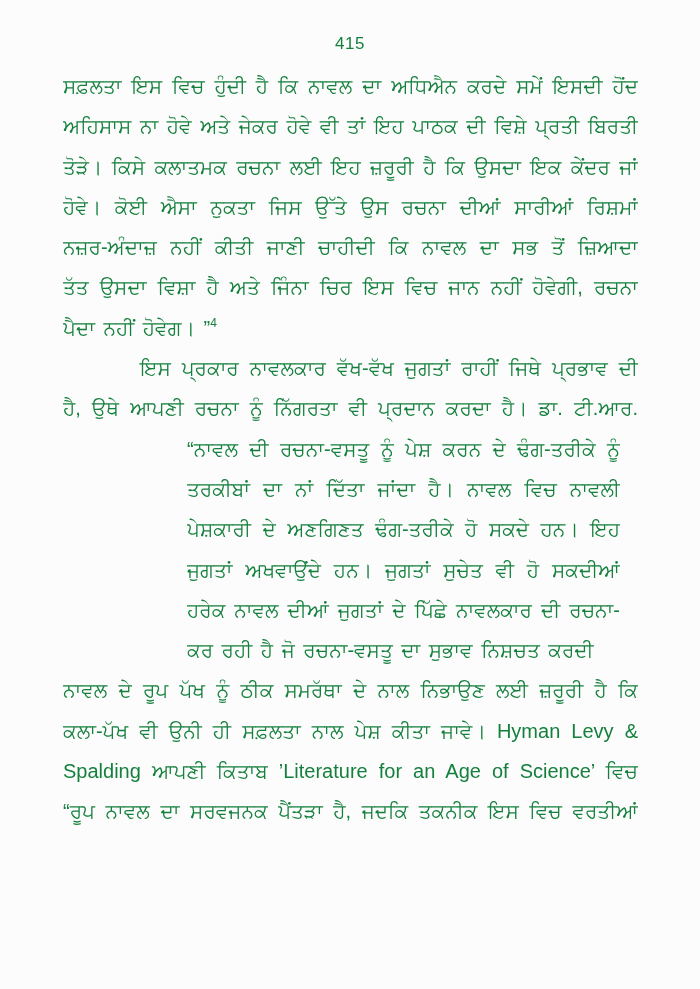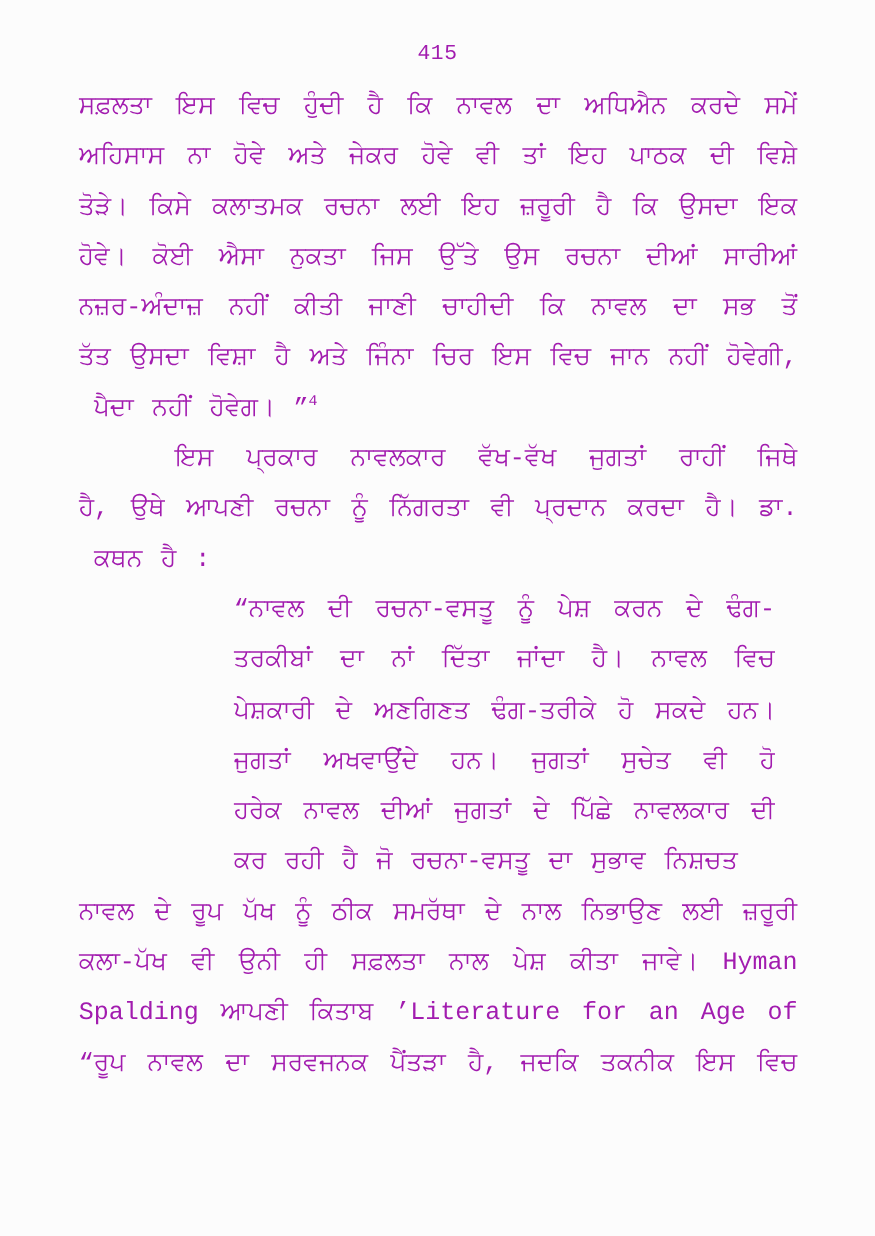--- a/index.html
+++ b/index.html
@@ -2,22 +2,22 @@
 <html><head>
 <meta charset="utf-8">
 <style>
   html, body { margin: 0; padding: 0; background: #e9e9e9; }
   .page {
     position: relative;
     width: 700px;
     height: 989px;
     margin: 0 auto;
     background: #fcfcfc;
-    color: #a21caf;
-    font-family: Liberation Mono, monospace;
+    color: #15803d;
+    font-family: Liberation Sans, sans-serif;
     overflow: hidden;
   }
   .page-number {
     position: absolute;
     top: 34px;
     left: 0;
     width: 100%;
     text-align: center;
     font-size: 17px;
     letter-spacing: 0.5px;
@@ -33,21 +33,20 @@
     line-height: 40.3px;
     height: 40.3px;
     overflow: hidden;
     word-spacing: 3px;
     text-align: justify;
     text-align-last: justify;
   }
   .line.align-left {
     text-align: left;
     text-align-last: left;
-    margin-left: 12px;
   }
   .line.first-indent { text-indent: 77px; }
   .line.quote {
     margin-left: 124px;
     width: 433px;
   }
   .line sup {
     font-size: 12px;
     line-height: 0;
     vertical-align: super;
@@ -61,21 +60,20 @@
   <div class="text-block">
       <div class="line">ਸਫ਼ਲਤਾ ਇਸ ਵਿਚ ਹੁੰਦੀ ਹੈ ਕਿ ਨਾਵਲ ਦਾ ਅਧਿਐਨ ਕਰਦੇ ਸਮੇਂ ਇਸਦੀ ਹੋਂਦ ਦਾ</div>
       <div class="line">ਅਹਿਸਾਸ ਨਾ ਹੋਵੇ ਅਤੇ ਜੇਕਰ ਹੋਵੇ ਵੀ ਤਾਂ ਇਹ ਪਾਠਕ ਦੀ ਵਿਸ਼ੇ ਪ੍ਰਤੀ ਬਿਰਤੀ ਨੂੰ ਨਾ</div>
       <div class="line">ਤੋੜੇ। ਕਿਸੇ ਕਲਾਤਮਕ ਰਚਨਾ ਲਈ ਇਹ ਜ਼ਰੂਰੀ ਹੈ ਕਿ ਉਸਦਾ ਇਕ ਕੇਂਦਰ ਜਾਂ ਫੋਕਸ</div>
       <div class="line">ਹੋਵੇ। ਕੋਈ ਐਸਾ ਨੁਕਤਾ ਜਿਸ ਉੱਤੇ ਉਸ ਰਚਨਾ ਦੀਆਂ ਸਾਰੀਆਂ ਰਿਸ਼ਮਾਂ ਮਿਲਦੀਆਂ ਹੋਣ।</div>
       <div class="line">ਨਜ਼ਰ-ਅੰਦਾਜ਼ ਨਹੀਂ ਕੀਤੀ ਜਾਣੀ ਚਾਹੀਦੀ ਕਿ ਨਾਵਲ ਦਾ ਸਭ ਤੋਂ ਜ਼ਿਆਦਾ ਮਹੱਤਵਪੂਰਨ</div>
       <div class="line">ਤੱਤ ਉਸਦਾ ਵਿਸ਼ਾ ਹੈ ਅਤੇ ਜਿੰਨਾ ਚਿਰ ਇਸ ਵਿਚ ਜਾਨ ਨਹੀਂ ਹੋਵੇਗੀ, ਰਚਨਾ ਵਿਚ ਨਿੱਘ</div>
       <div class="line align-left">ਪੈਦਾ ਨਹੀਂ ਹੋਵੇਗ। ”<sup>4</sup></div>
       <div class="line first-indent">ਇਸ ਪ੍ਰਕਾਰ ਨਾਵਲਕਾਰ ਵੱਖ-ਵੱਖ ਜੁਗਤਾਂ ਰਾਹੀਂ ਜਿਥੇ ਪ੍ਰਭਾਵ ਦੀ ਸਿਰਜਣਾ ਕਰਦਾ</div>
       <div class="line">ਹੈ, ਉਥੇ ਆਪਣੀ ਰਚਨਾ ਨੂੰ ਨਿੱਗਰਤਾ ਵੀ ਪ੍ਰਦਾਨ ਕਰਦਾ ਹੈ। ਡਾ. ਟੀ.ਆਰ. ਵਿਨੋਦ ਦਾ</div>
-      <div class="line align-left">ਕਥਨ ਹੈ :</div>
       <div class="line quote">“ਨਾਵਲ ਦੀ ਰਚਨਾ-ਵਸਤੂ ਨੂੰ ਪੇਸ਼ ਕਰਨ ਦੇ ਢੰਗ-ਤਰੀਕੇ ਨੂੰ ਜੁਗਤਾਂ ਜਾਂ</div>
       <div class="line quote">ਤਰਕੀਬਾਂ ਦਾ ਨਾਂ ਦਿੱਤਾ ਜਾਂਦਾ ਹੈ। ਨਾਵਲ ਵਿਚ ਨਾਵਲੀ ਵਸਤੂ ਦੀ</div>
       <div class="line quote">ਪੇਸ਼ਕਾਰੀ ਦੇ ਅਣਗਿਣਤ ਢੰਗ-ਤਰੀਕੇ ਹੋ ਸਕਦੇ ਹਨ। ਇਹ ਢੰਗ-ਤਰੀਕੇ</div>
       <div class="line quote">ਜੁਗਤਾਂ ਅਖਵਾਉਂਦੇ ਹਨ। ਜੁਗਤਾਂ ਸੁਚੇਤ ਵੀ ਹੋ ਸਕਦੀਆਂ ਹਨ, ਅਚੇਤ ਵੀ।</div>
       <div class="line quote">ਹਰੇਕ ਨਾਵਲ ਦੀਆਂ ਜੁਗਤਾਂ ਦੇ ਪਿੱਛੇ ਨਾਵਲਕਾਰ ਦੀ ਰਚਨਾ-ਦ੍ਰਿਸ਼ਟੀ ਕੰਮ</div>
       <div class="line align-left quote">ਕਰ ਰਹੀ ਹੈ ਜੋ ਰਚਨਾ-ਵਸਤੂ ਦਾ ਸੁਭਾਵ ਨਿਸ਼ਚਤ ਕਰਦੀ ਹੈ। ”</div>
       <div class="line">ਨਾਵਲ ਦੇ ਰੂਪ ਪੱਖ ਨੂੰ ਠੀਕ ਸਮਰੱਥਾ ਦੇ ਨਾਲ ਨਿਭਾਉਣ ਲਈ ਜ਼ਰੂਰੀ ਹੈ ਕਿ ਇਸਦਾ</div>
       <div class="line">ਕਲਾ-ਪੱਖ ਵੀ ਉਨੀ ਹੀ ਸਫ਼ਲਤਾ ਨਾਲ ਪੇਸ਼ ਕੀਤਾ ਜਾਵੇ। Hyman Levy &amp; Helen</div>
       <div class="line">Spalding ਆਪਣੀ ਕਿਤਾਬ ’Literature for an Age of Science’ ਵਿਚ ਲਿਖਦੇ ਹਨ,</div>
       <div class="line">“ਰੂਪ ਨਾਵਲ ਦਾ ਸਰਵਜਨਕ ਪੈਂਤੜਾ ਹੈ, ਜਦਕਿ ਤਕਨੀਕ ਇਸ ਵਿਚ ਵਰਤੀਆਂ ਜਾਣ</div>

